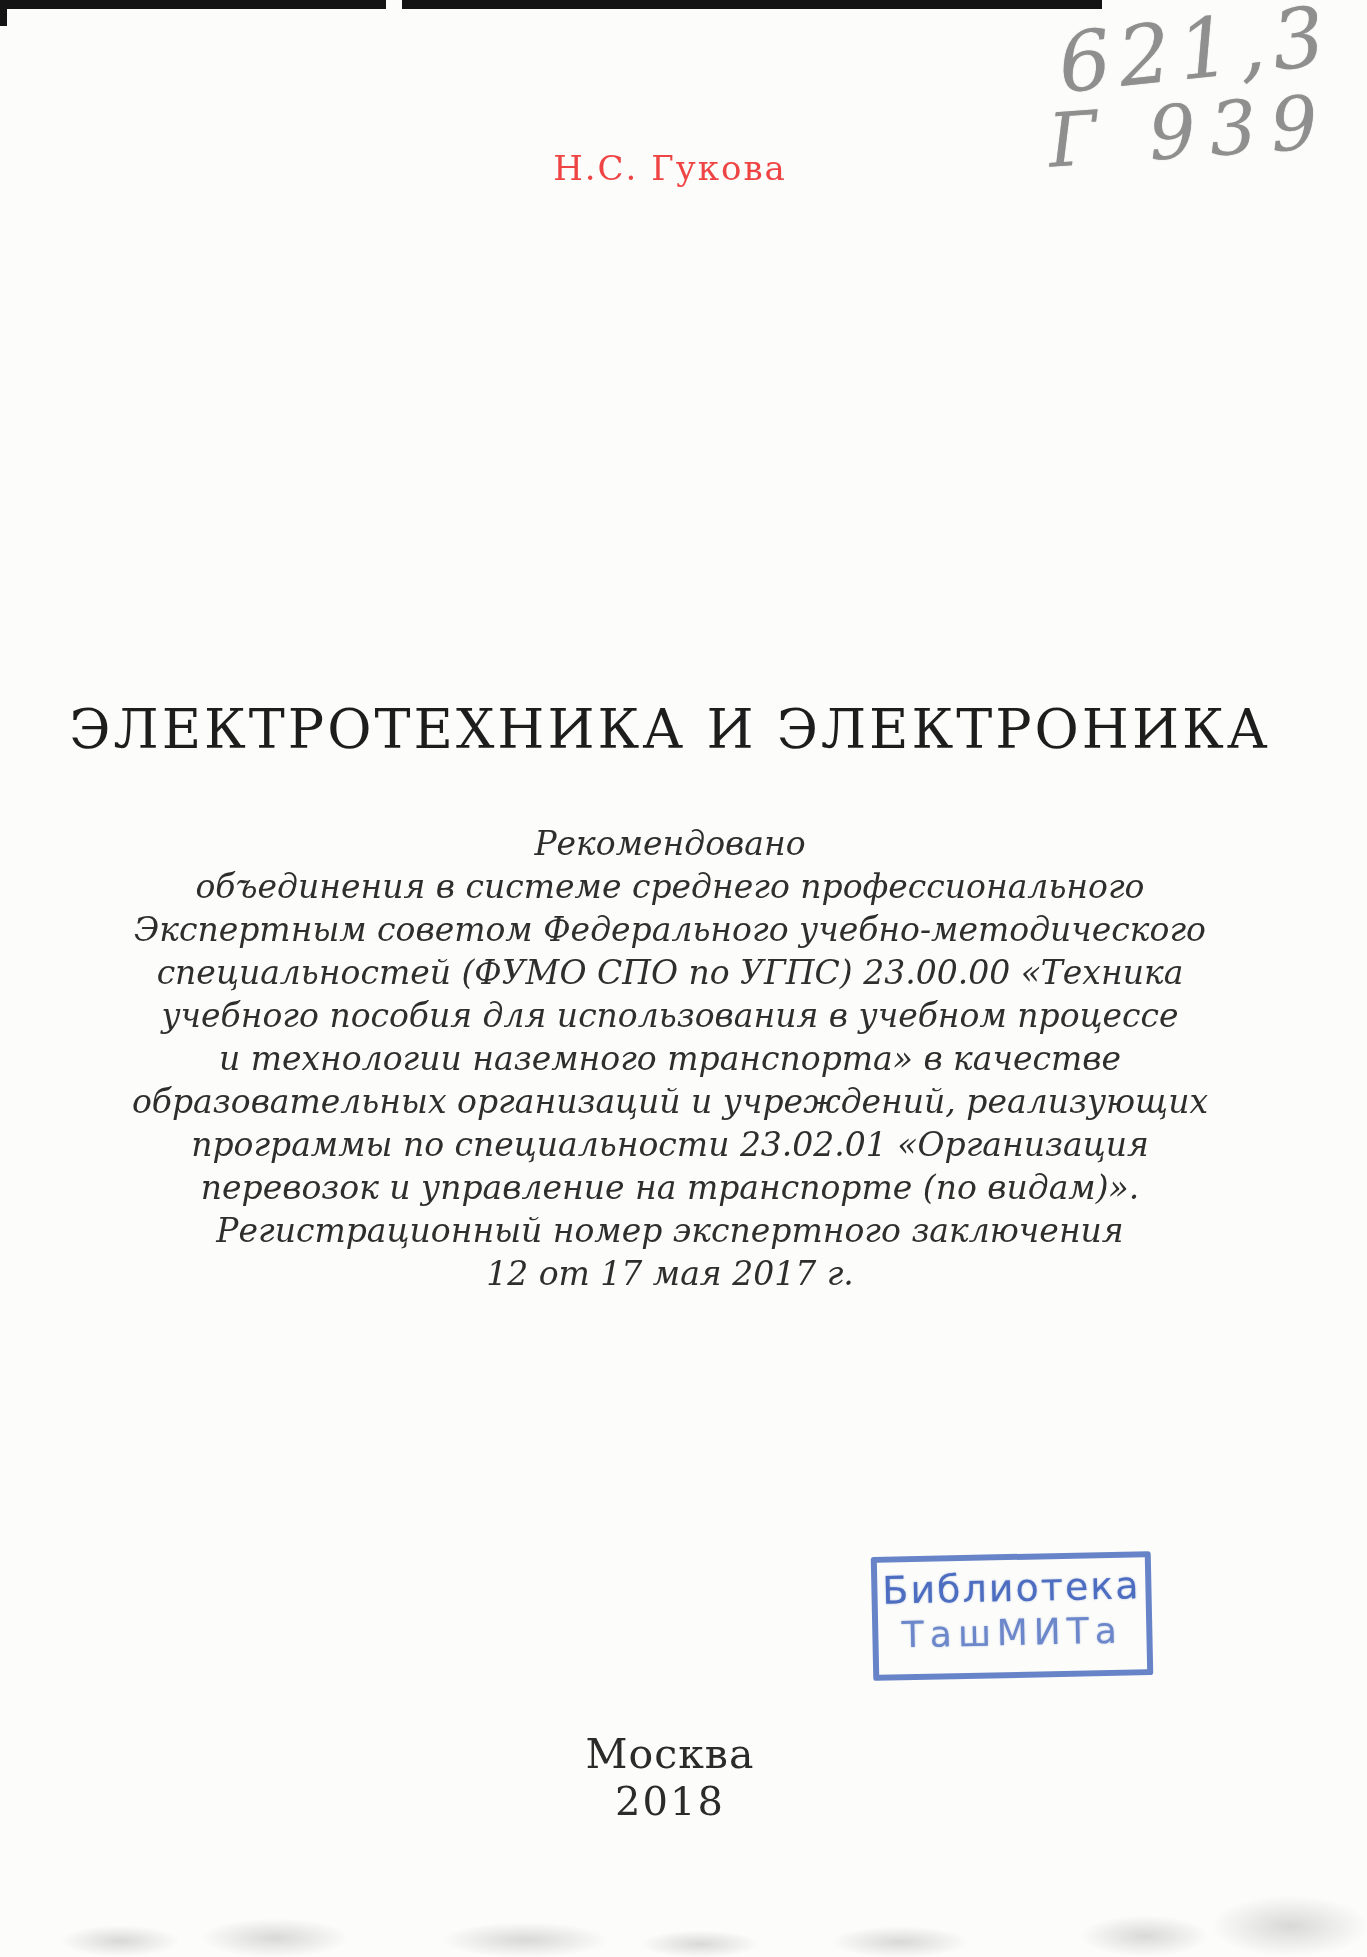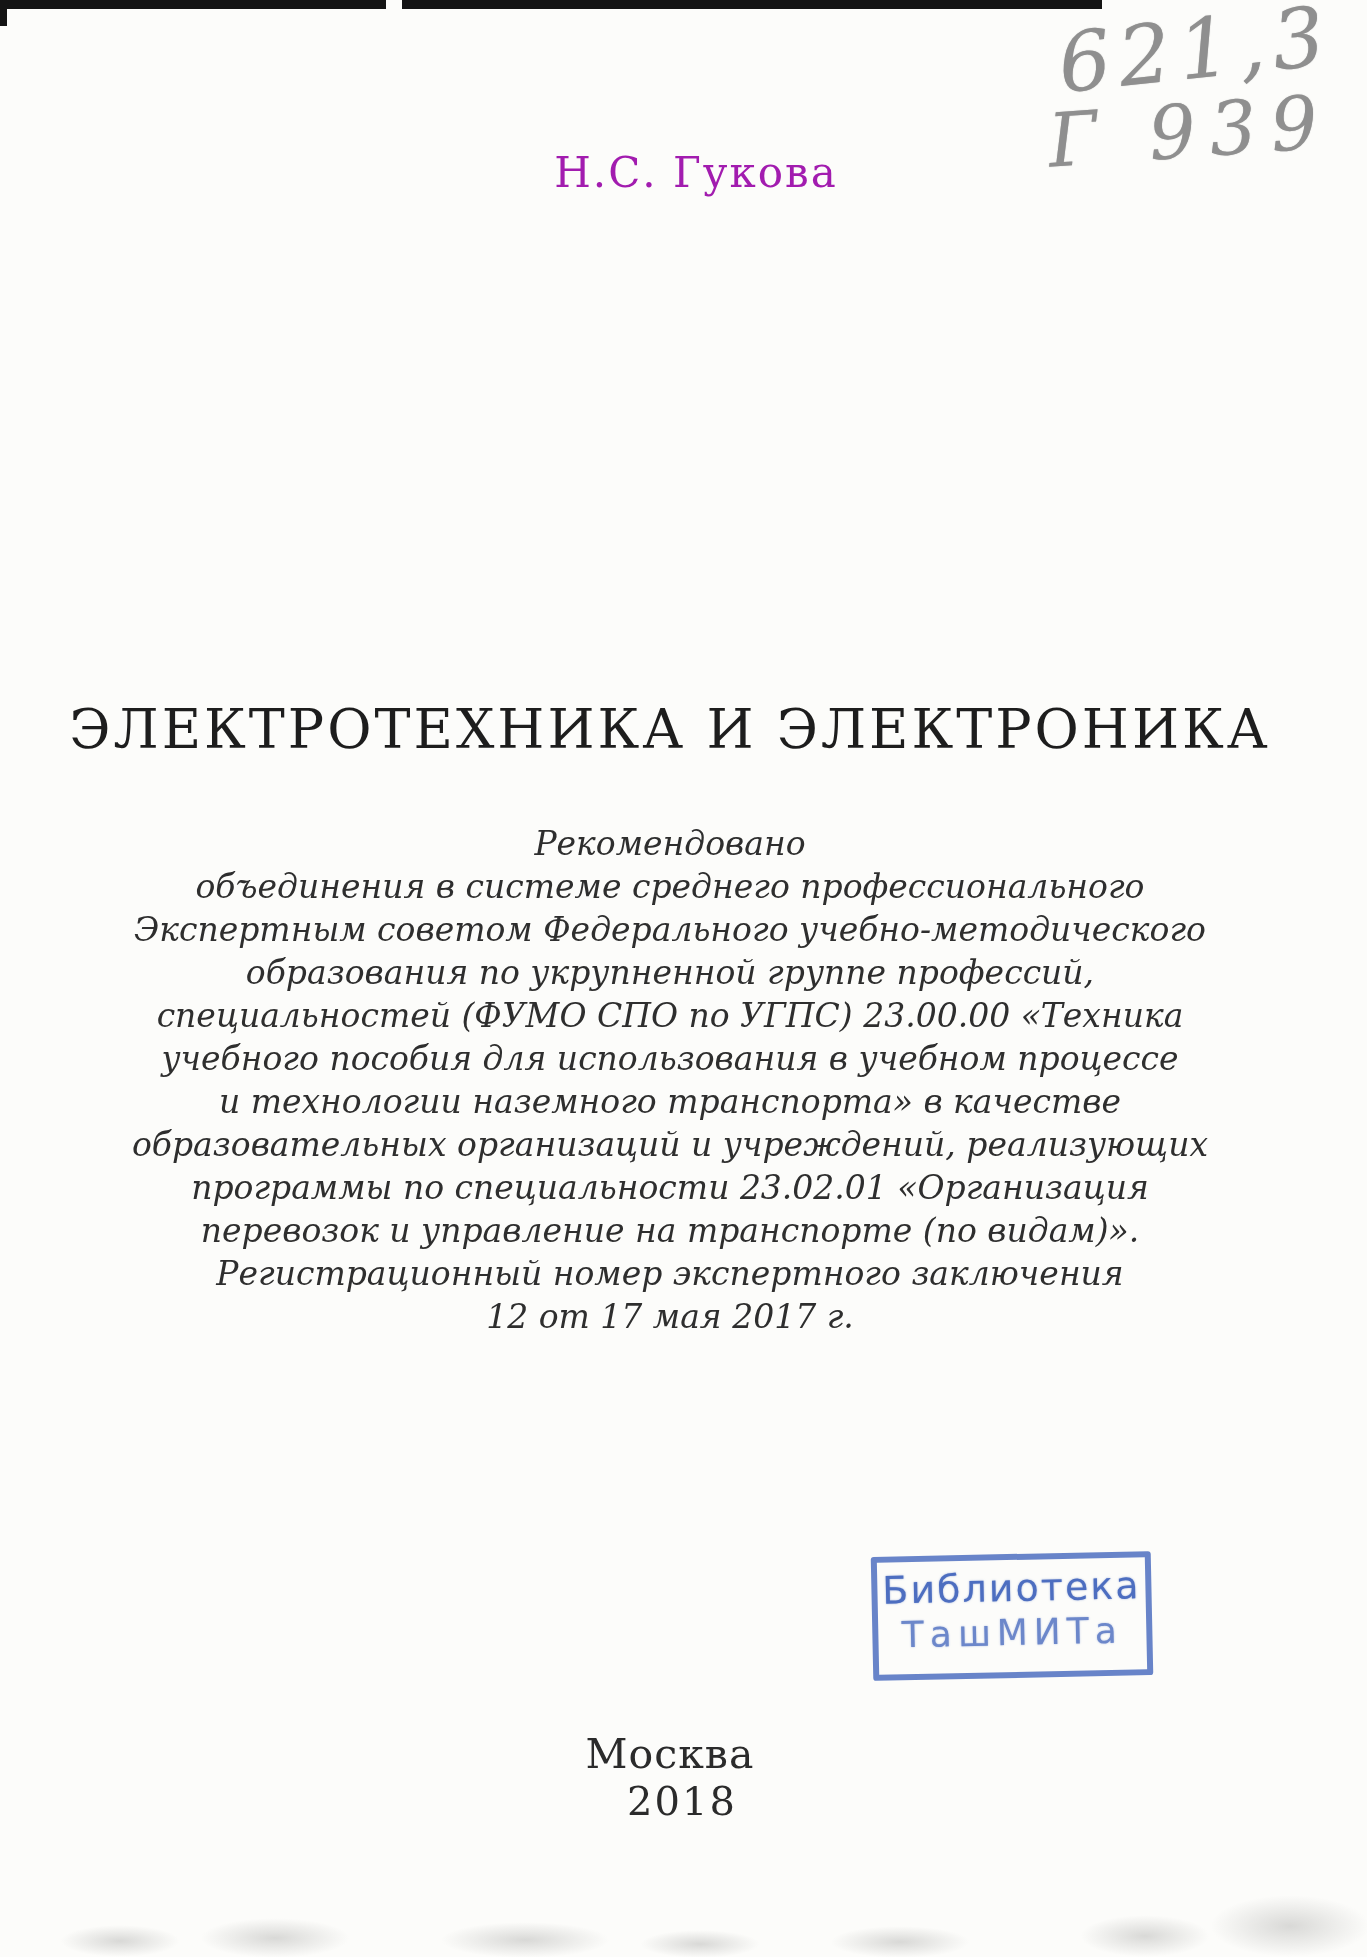--- a/index.html
+++ b/index.html
@@ -39,25 +39,24 @@
     left: 1048px; top: 88px;
     font-size: 74px;
     letter-spacing: 14px;
     transform: rotate(-4deg);
   }
 
   .author {
     position: absolute;
     left: 670px; top: 148px;
     transform: translateX(-50%);
-    font-size: 42px;
+    font-size: 34px;
     letter-spacing: 2px;
-    color: #a21caf;
+    color: #ef4444;
     white-space: nowrap;
-    margin-left: 26px;
   }
 
   .book-title {
     position: absolute;
     left: 670px; top: 698px;
     transform: translateX(-50%);
     font-size: 54px;
     font-weight: 500;
     letter-spacing: 3px;
     color: #1d1d1d;
@@ -113,21 +112,20 @@
     letter-spacing: 1px;
     white-space: nowrap;
   }
   .year {
     position: absolute;
     left: 670px; top: 1778px;
     transform: translateX(-50%);
     font-size: 40px;
     letter-spacing: 2px;
     white-space: nowrap;
-    margin-left: 12px;
   }
 
   
   .smudge {
     position: absolute;
     background: radial-gradient(ellipse at center, rgba(150,150,148,.35) 0%, rgba(150,150,148,0) 70%);
     pointer-events: none;
   }
 </style>
 </head>
@@ -143,21 +141,20 @@
   <div class="call-number line2">Г 939</div>
 
   <div class="author">Н.С. Гукова</div>
 
   <div class="book-title">ЭЛЕКТРОТЕХНИКА И ЭЛЕКТРОНИКА</div>
 
   <div class="recommendation">
     <div class="rec-line">Рекомендовано</div>
     <div class="rec-line">объединения в системе среднего профессионального</div>
     <div class="rec-line">Экспертным советом Федерального учебно-методического</div>
-    <div class="rec-line">образования по укрупненной группе профессий,</div>
     <div class="rec-line">специальностей (ФУМО СПО по УГПС) 23.00.00 «Техника</div>
     <div class="rec-line">учебного пособия для использования в учебном процессе</div>
     <div class="rec-line">и технологии наземного транспорта» в качестве</div>
     <div class="rec-line">образовательных организаций и учреждений, реализующих</div>
     <div class="rec-line">программы по специальности 23.02.01 «Организация</div>
     <div class="rec-line">перевозок и управление на транспорте (по видам)».</div>
     <div class="rec-line">Регистрационный номер экспертного заключения</div>
     <div class="rec-line">12 от 17 мая 2017 г.</div>
   </div>
 

